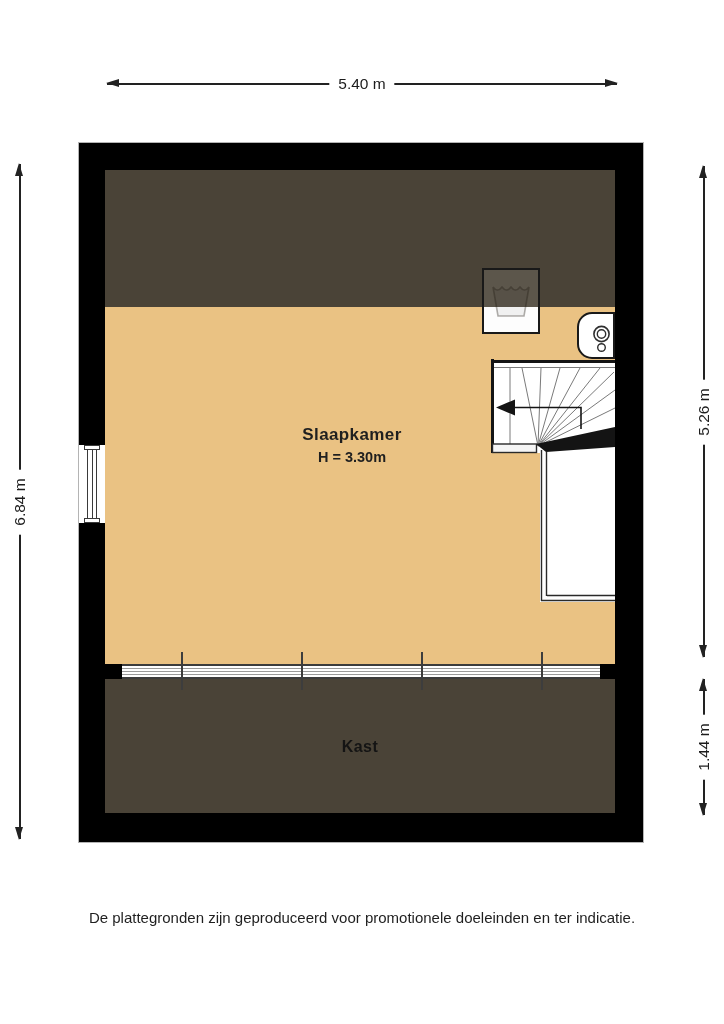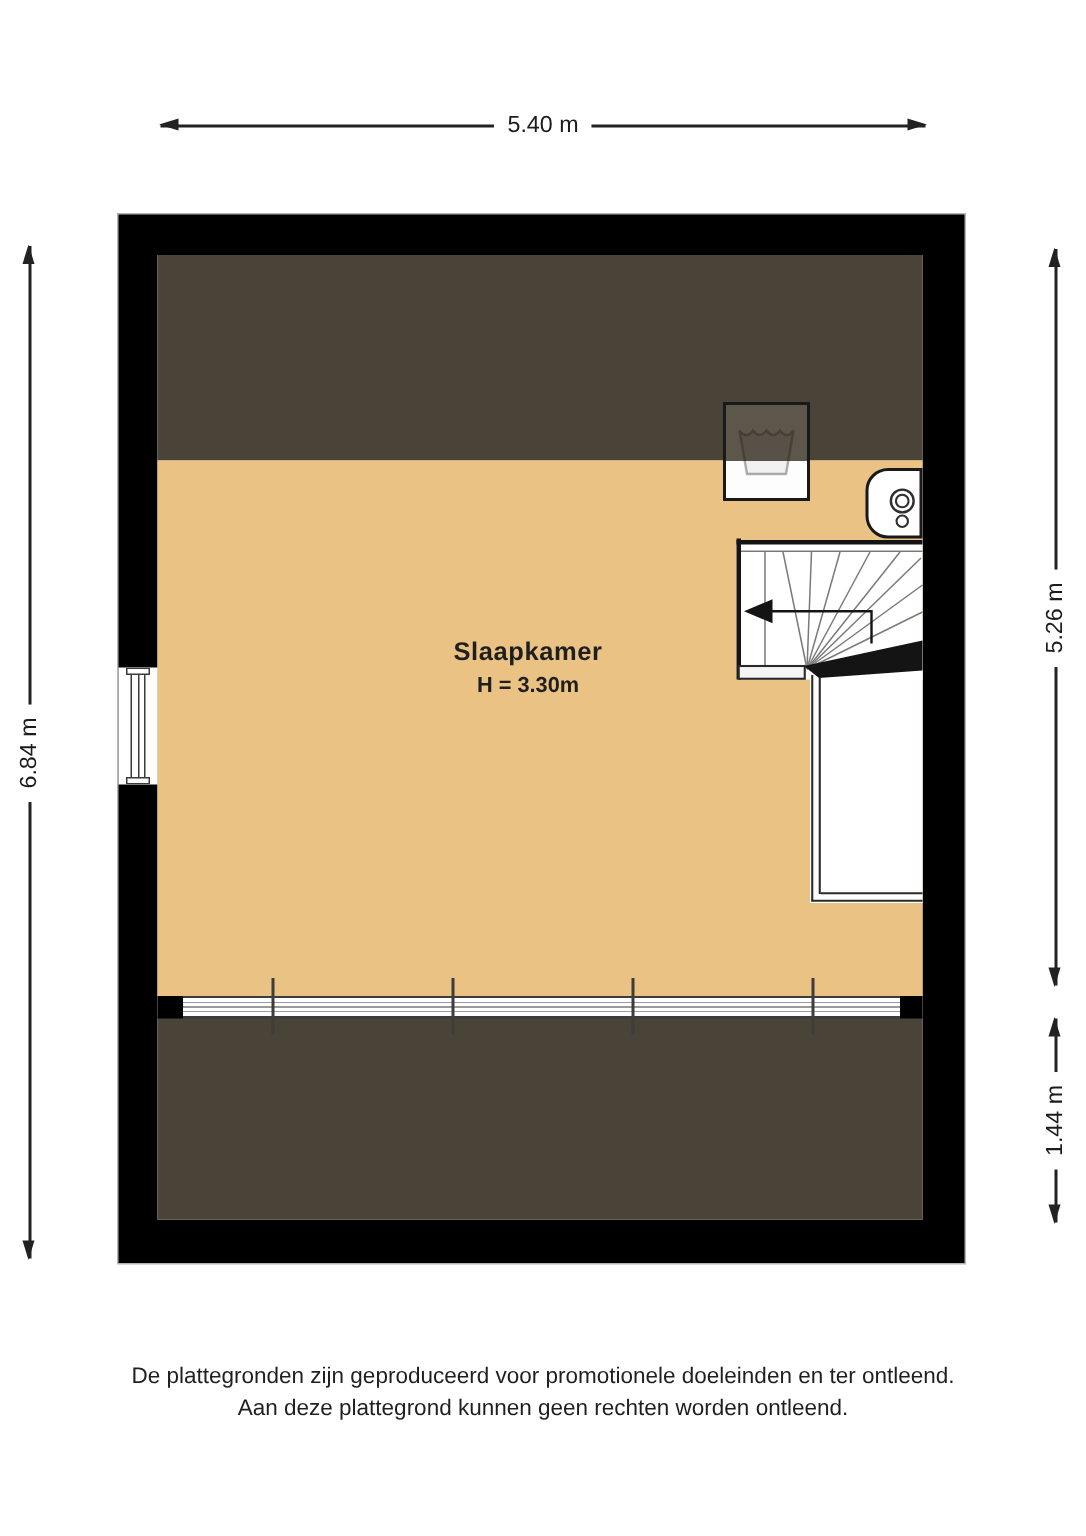--- a/index.html
+++ b/index.html
@@ -165,19 +165,19 @@
       <circle cx="601.5" cy="334" r="7.6" fill="#ffffff" stroke="#2f2f2f" stroke-width="1.6"></circle>
       <circle cx="601.5" cy="334" r="4.2" fill="none" stroke="#2f2f2f" stroke-width="1.4"></circle>
       <circle cx="601.5" cy="347.5" r="3.8" fill="#ffffff" stroke="#2f2f2f" stroke-width="1.4"></circle>
     </g>
   </svg>
 
   <div class="label bedroom-label">
     <div class="bedroom-name">Slaapkamer</div>
     <div class="bedroom-height">H = 3.30m</div>
   </div>
+  <div class="label kast-label">Kast</div>
 
   <div class="disclaimer">
-    <div>De plattegronden zijn geproduceerd voor promotionele doeleinden en ter ontleend.</div>
-    <div>Aan deze plattegrond kunnen geen rechten worden ontleend.</div>
+    <div>De plattegronden zijn geproduceerd voor promotionele doeleinden en ter indicatie.</div>
   </div>
 
 </div>
 
 </body></html>

